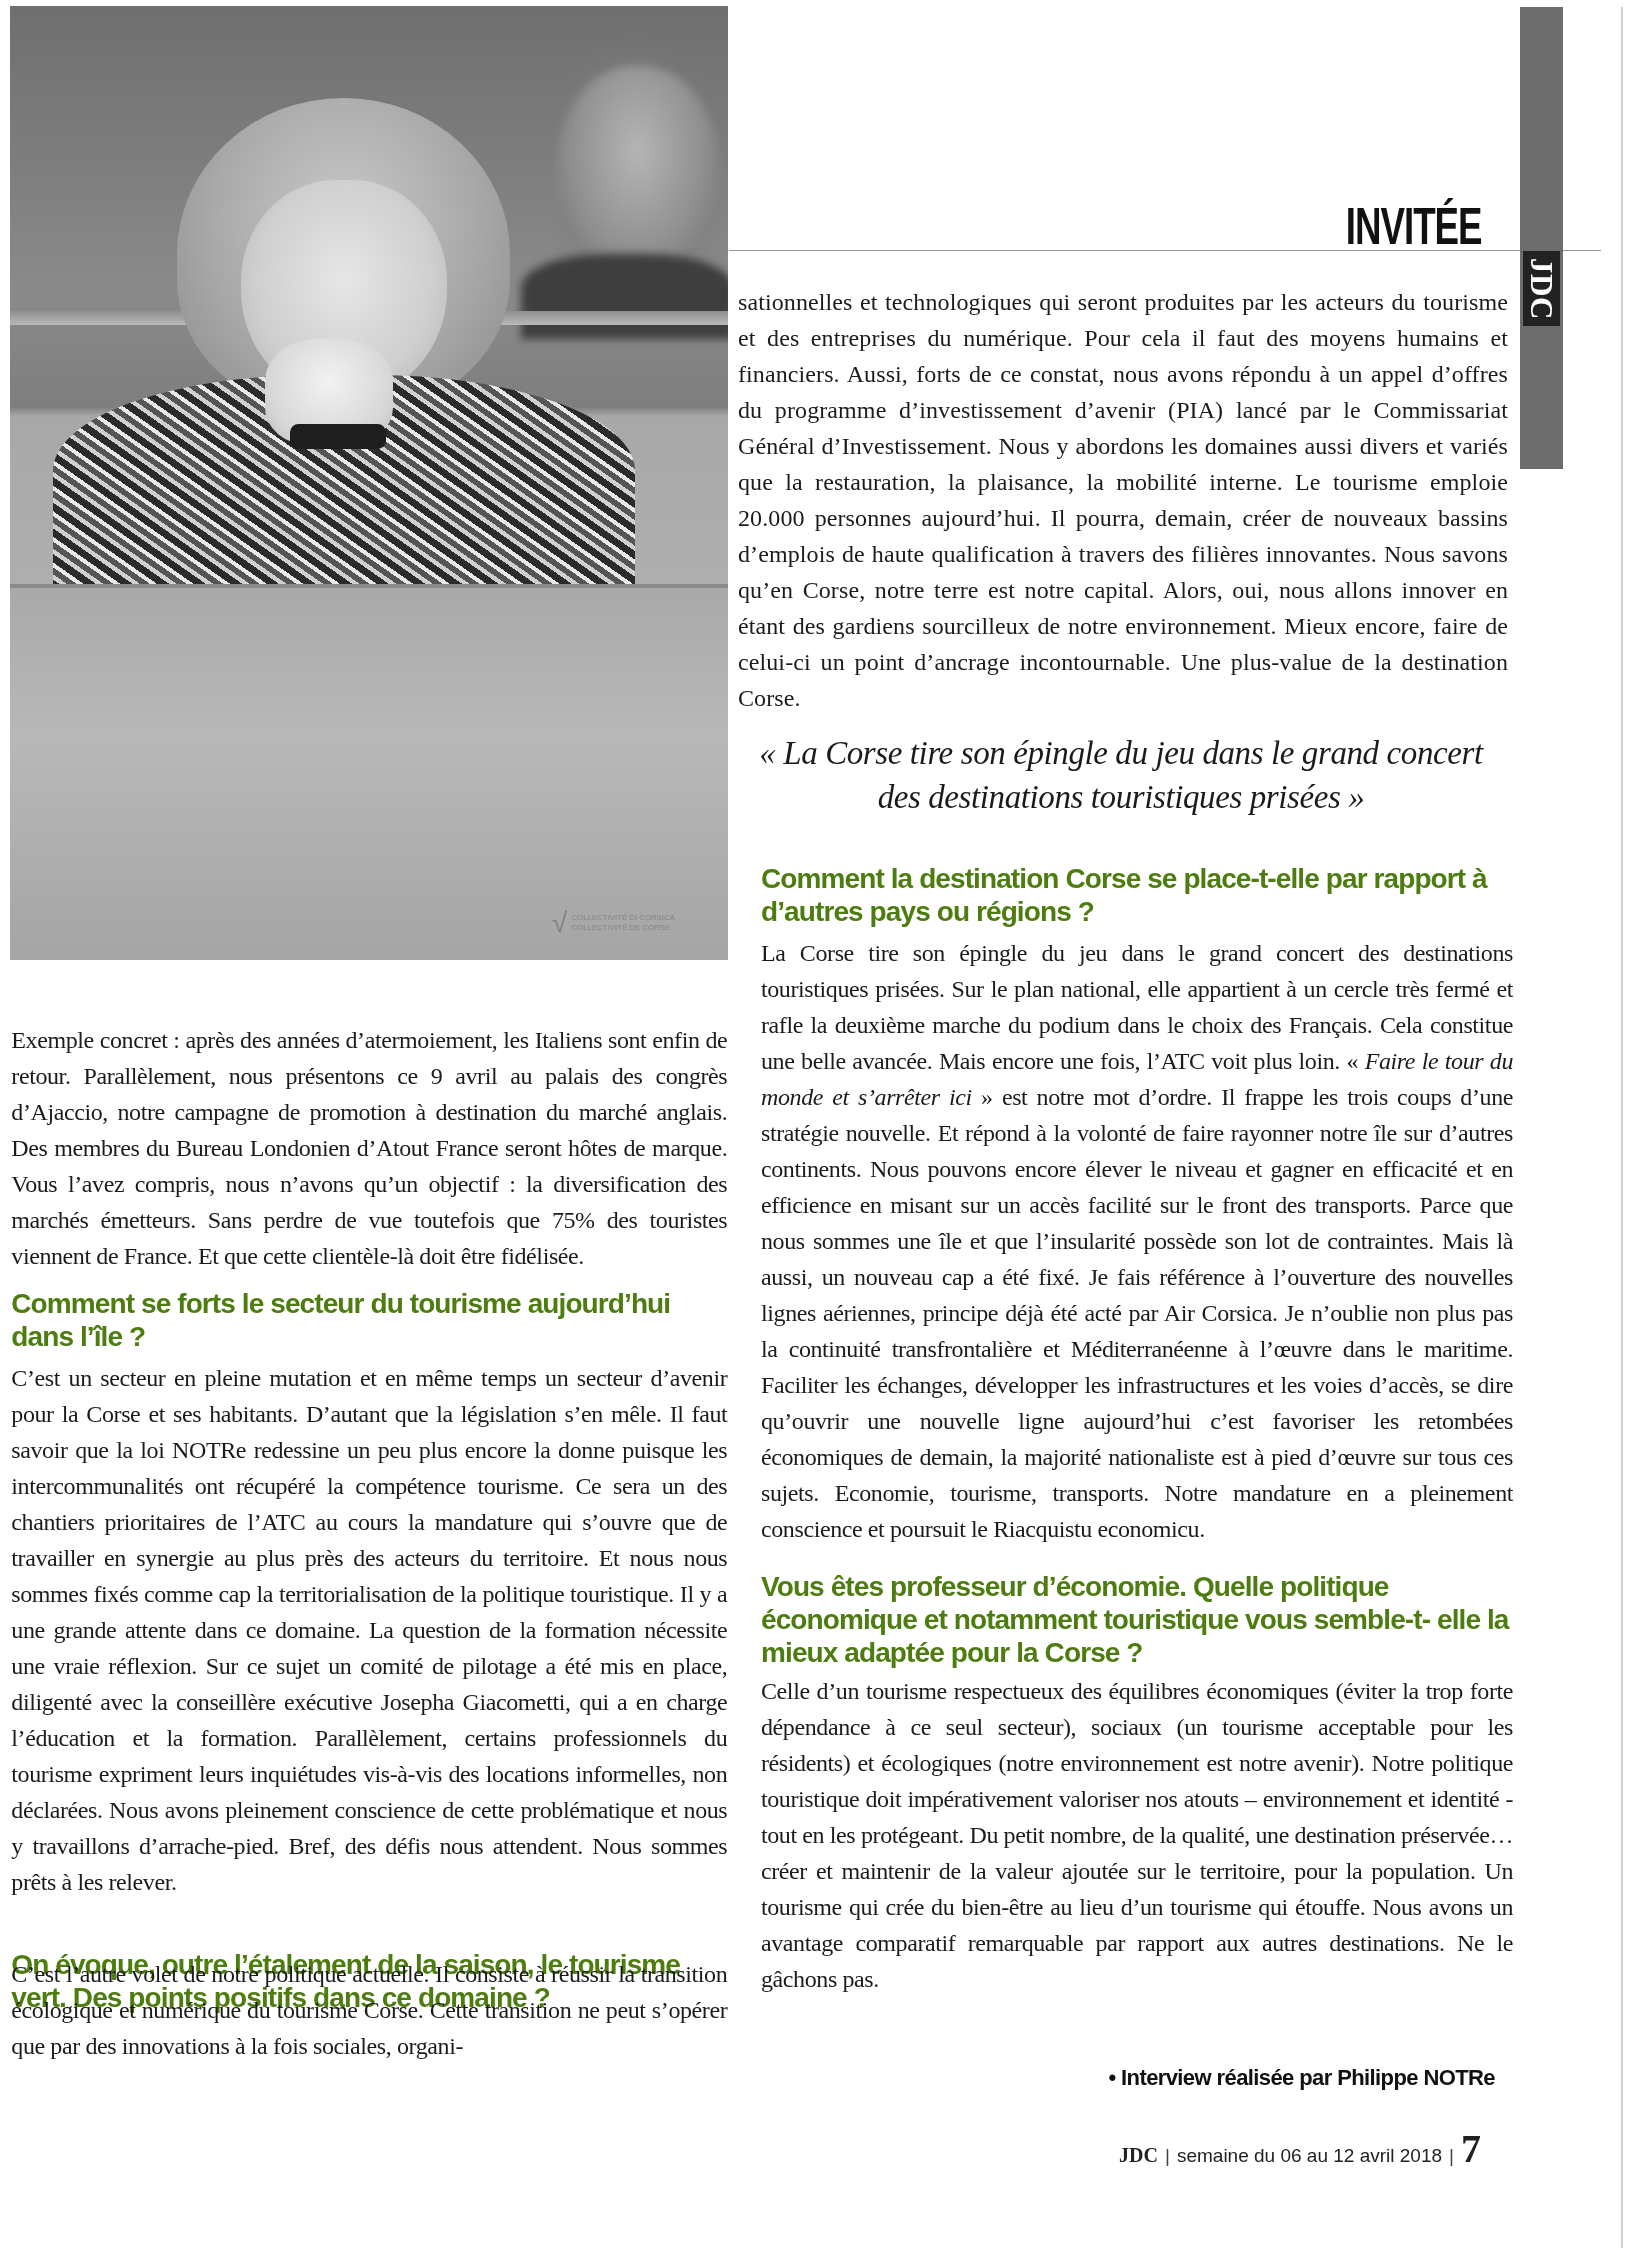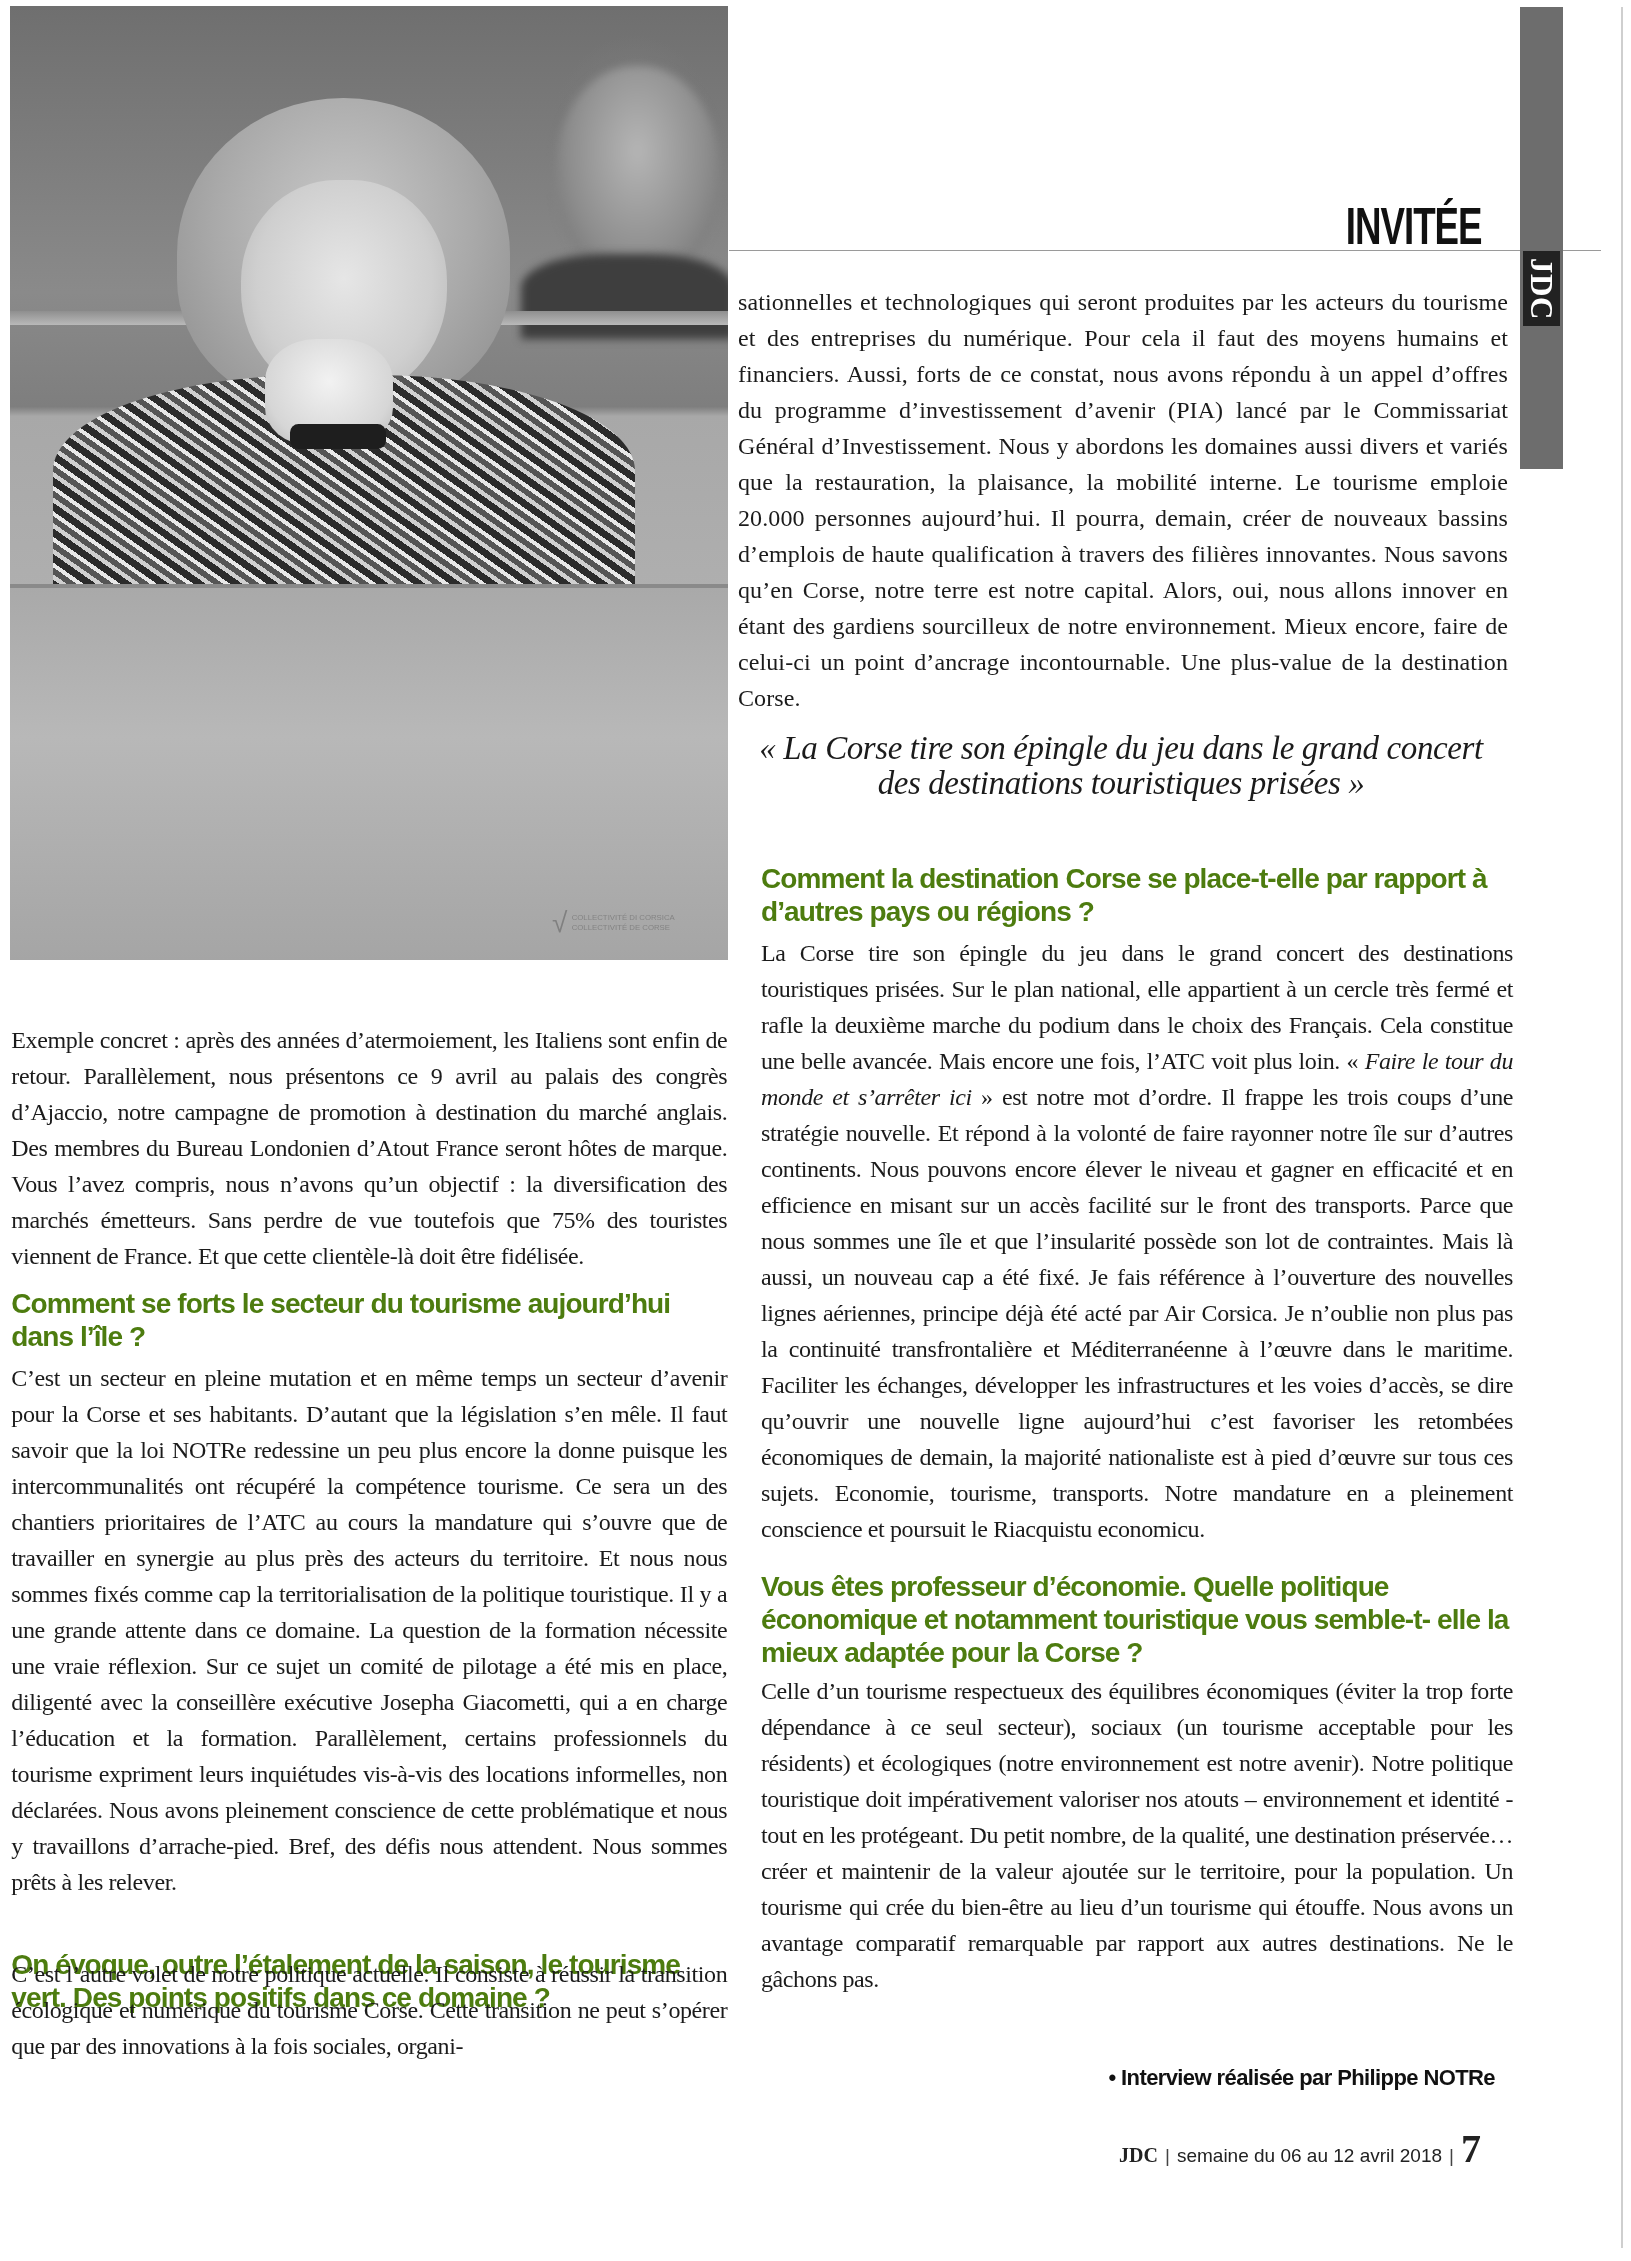--- a/index.html
+++ b/index.html
@@ -99,21 +99,21 @@
   }
   .para.wide { font-family: "Liberation Serif", serif; letter-spacing: 0.1px; }
   .para.narrow { font-family: "Liberation Serif", serif; letter-spacing: -0.4px; }
   .para.narrow::after, .para.wide::after { content: ""; }
   .heading {
     position: absolute; font-family: "Liberation Sans", sans-serif; font-weight: 700;
     font-size: 28px; line-height: 33px; color: #4d7c0f; letter-spacing: -0.9px;
   }
   .pull-quote {
     position: absolute; left: 738px; top: 731px; width: 766px; text-align: center;
-    font-family: "Liberation Serif", serif; font-style: italic; font-size: 33px; line-height: 35px;
+    font-family: "Liberation Serif", serif; font-style: italic; font-size: 33px; line-height: 44px;
     color: #1b1b1b; letter-spacing: -0.4px;
   }
   .signature {
     position: absolute; right: 136px; top: 2065px;
     font-family: "Liberation Sans", sans-serif; font-weight: 700; font-size: 22px;
     letter-spacing: -0.6px; color: #111;
   }
   .footer {
     position: absolute; right: 150px; top: 2135px; display: flex; align-items: baseline; gap: 7px;
     font-family: "Liberation Sans", sans-serif; font-size: 19px; color: #222;

